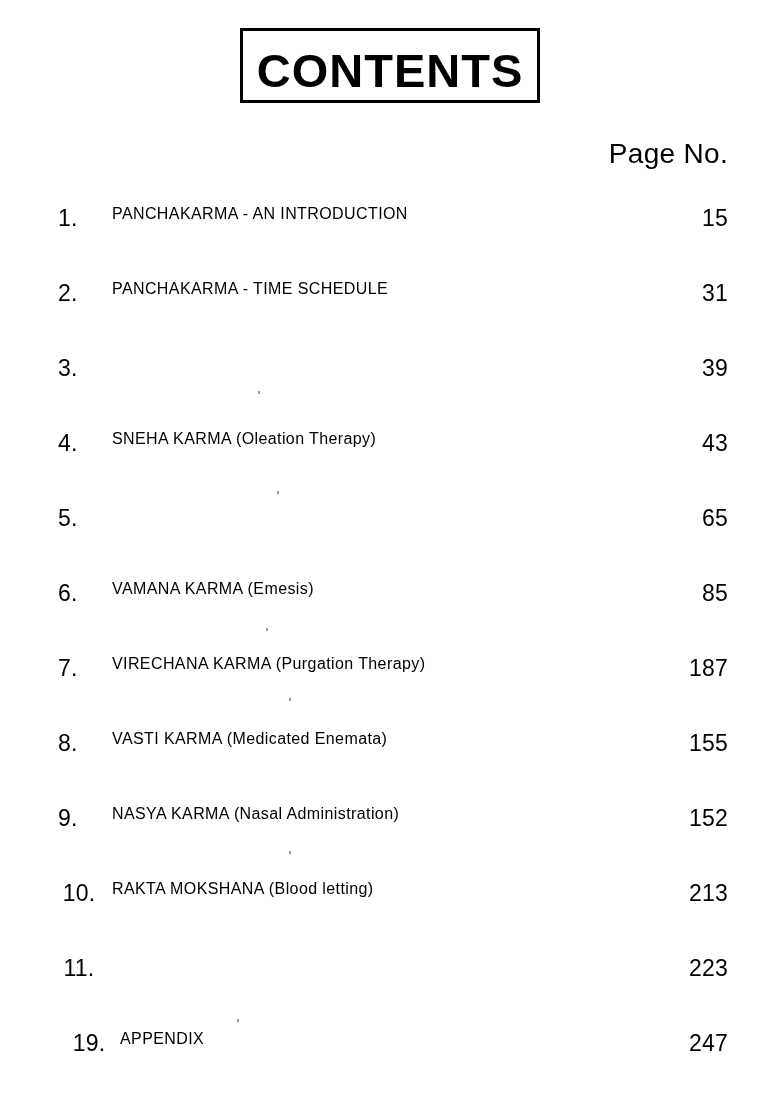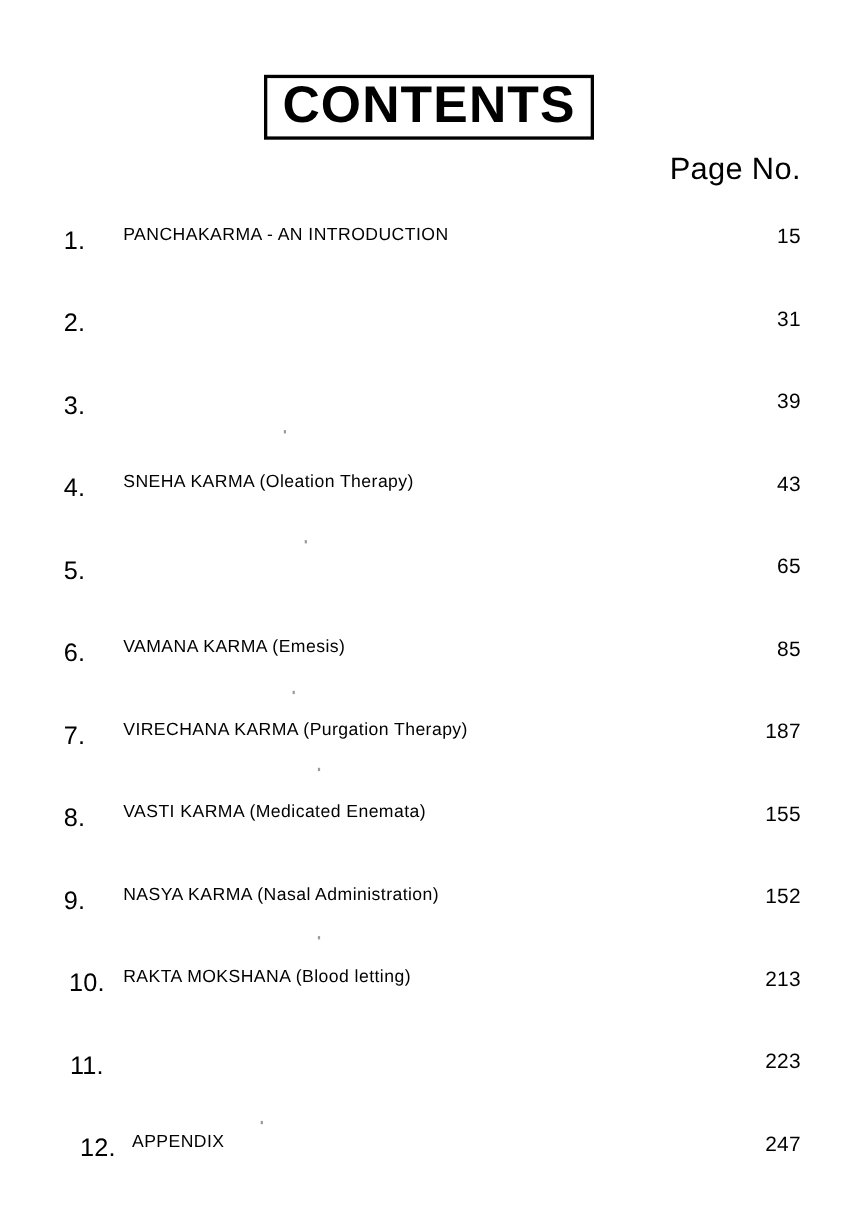--- a/index.html
+++ b/index.html
@@ -25,22 +25,21 @@
   .title-wrap {
     position: absolute;
     top: 28px;
     left: 0;
     width: 780px;
     text-align: center;
   }
   .title-box {
     display: inline-block;
     border: 3px solid #000;
-    padding: 0 14px 6px 14px;
-    margin-top: 40px;
+    padding: 16px 14px 6px 14px;
   }
   .title-text {
     font-size: 47px;
     font-weight: bold;
     letter-spacing: 1px;
     line-height: 1.0;
     white-space: nowrap;
   }
   
   .page-no-header {
@@ -83,21 +82,21 @@
     left: 112px;
     top: 0;
     font-size: 16px;
     letter-spacing: 0.4px;
     white-space: nowrap;
   }
   .row-page {
     position: absolute;
     right: 52px;
     top: 0;
-    font-size: 19px;
+    font-size: 23px;
     text-align: right;
     letter-spacing: 0.2px;
   }
   
   .speck {
     position: absolute;
     width: 2px;
     height: 3px;
     background: #9a9a9a;
   }
@@ -118,20 +117,21 @@
   <div class="toc">
 
     <div class="toc-row">
       <div class="row-num">1.</div>
       <div class="row-title">PANCHAKARMA - AN INTRODUCTION</div>
       <div class="row-page">15</div>
     </div>
 
     <div class="toc-row">
       <div class="row-num">2.</div>
+      <div class="row-title">PANCHAKARMA - TIME SCHEDULE</div>
       <div class="row-page">31</div>
     </div>
 
     <div class="toc-row">
       <div class="row-num">3.</div>
       <div class="row-page">39</div>
       <div class="speck" style="left:258px; top:36px;"></div>
     </div>
 
     <div class="toc-row">
@@ -179,19 +179,19 @@
       <div class="row-page">213</div>
     </div>
 
     <div class="toc-row">
       <div class="row-num wide">11.</div>
       <div class="row-page">223</div>
       <div class="speck" style="left:237px; top:64px;"></div>
     </div>
 
     <div class="toc-row last">
-      <div class="row-num wide" style="left:58px;">12.</div>
+      <div class="row-num wide" style="left:58px;">19.</div>
       <div class="row-title" style="left:120px;">APPENDIX</div>
       <div class="row-page">247</div>
     </div>
 
   </div>
 </div>
 
 </body></html>

